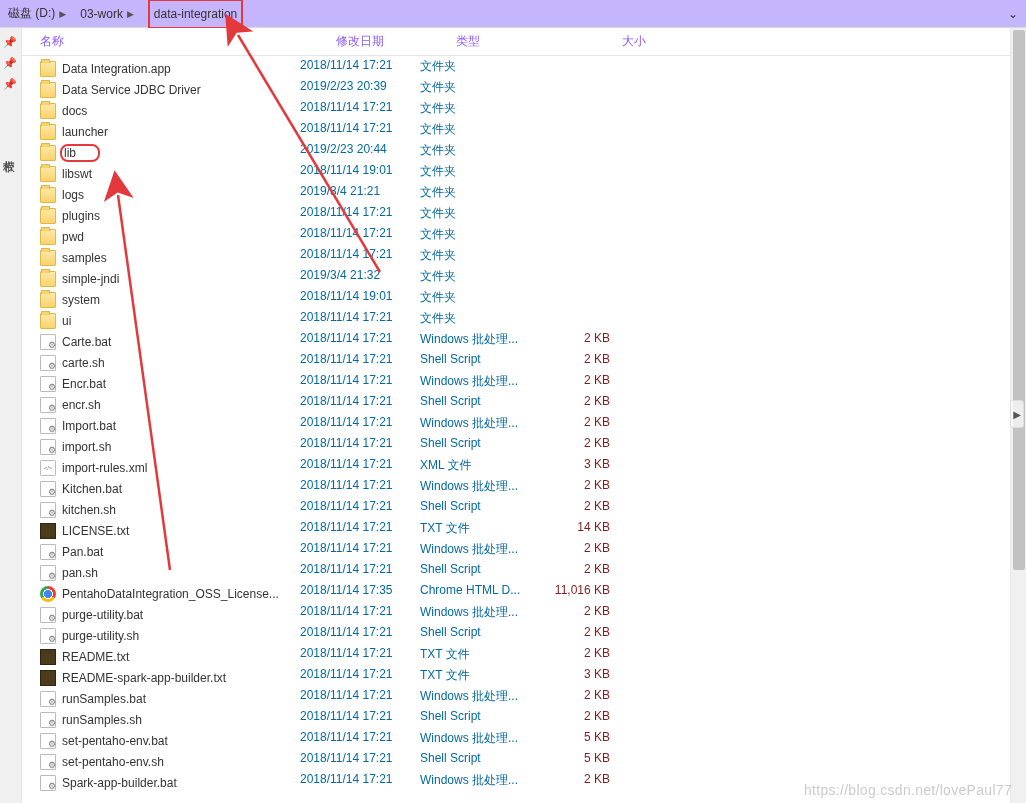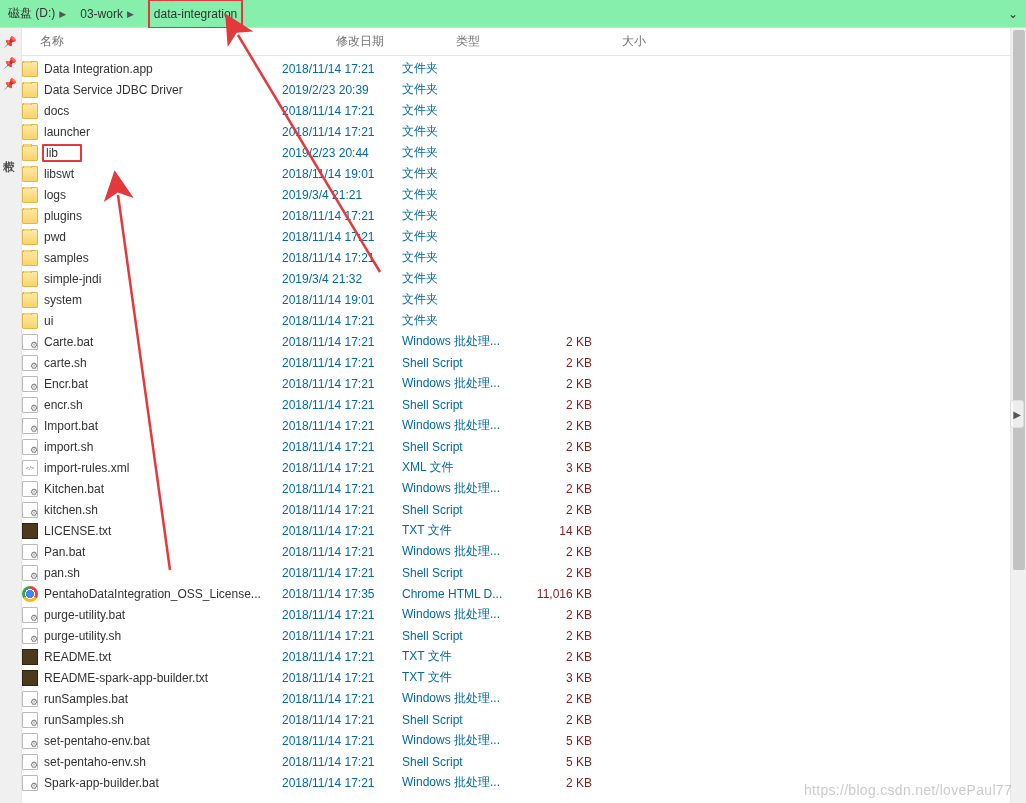--- a/index.html
+++ b/index.html
@@ -13,21 +13,21 @@
     overflow: hidden;
     position: relative;
   }
   .breadcrumb-bar {
     height: 28px;
     border-bottom: 1px solid #d9d9d9;
     display: flex;
     align-items: center;
     padding-left: 0;
     width: 100%;
-    background: #86efac;
+    background: #c4b5fd;
   }
   .crumb {
     display: flex;
     align-items: center;
     padding: 0 6px 0 8px;
     height: 100%;
   }
   .crumb .arrow {
     margin-left: 4px;
     font-size: 9px;
@@ -97,32 +97,32 @@
     font-size:10px; color:#555;
     z-index: 50;
   }
   .header-row {
     height: 28px;
     display: flex;
     align-items: center;
     border-bottom: 1px solid #e6e6e6;
     padding-left: 18px;
     background:#fff;
-    color:#737373;
+    color:#8b5cf6;
     font-size:12px;
   }
   .col-name   { width: 260px; }
   .col-date   { width: 120px; margin-left: 36px; }
   .col-type   { width: 120px; }
   .col-size   { width: 80px; text-align: right; padding-right: 10px; font-family: Liberation Serif, serif;}
   .rows { padding-top: 2px; }
   .row {
     display: flex;
-    align-items: center;
     height: 21px;
+    padding-left: 18px;
     color:#333;
   }
   .row .name { width: 260px; display:flex; align-items:center; overflow:hidden; white-space:nowrap; text-overflow:ellipsis;}
   .row .date { width: 120px; color:#0369a1;}
   .row .type { width: 120px; color:#0369a1; white-space:nowrap; overflow:hidden; text-overflow:ellipsis;}
   .row .size { width: 80px; text-align:right; color:#7f1d1d; padding-right:10px;}
   .icon {
     width:16px; height:16px;
     margin-right: 6px;
     flex: 0 0 16px;
@@ -160,21 +160,21 @@
   .ic-chrome {
     border-radius:50%;
     background:
       radial-gradient(circle at center,#4285f4 0 4px,#fff 4px 5px,transparent 5px),
       conic-gradient(#ea4335 0 120deg,#fbbc05 120deg 240deg,#34a853 240deg 360deg);
   }
   .lib-box {
     border:2px solid #e4393c;
     padding: 0 22px 0 2px;
     margin-left:-2px;
-    border-radius:1px;
+    border-radius:8px;
   }
   .annotations {
     position:absolute; inset:0;
     pointer-events:none;
     z-index:40;
   }
   .watermark {
     position:absolute;
     right:14px; bottom:5px;
     color: rgba(140,140,140,.45);

